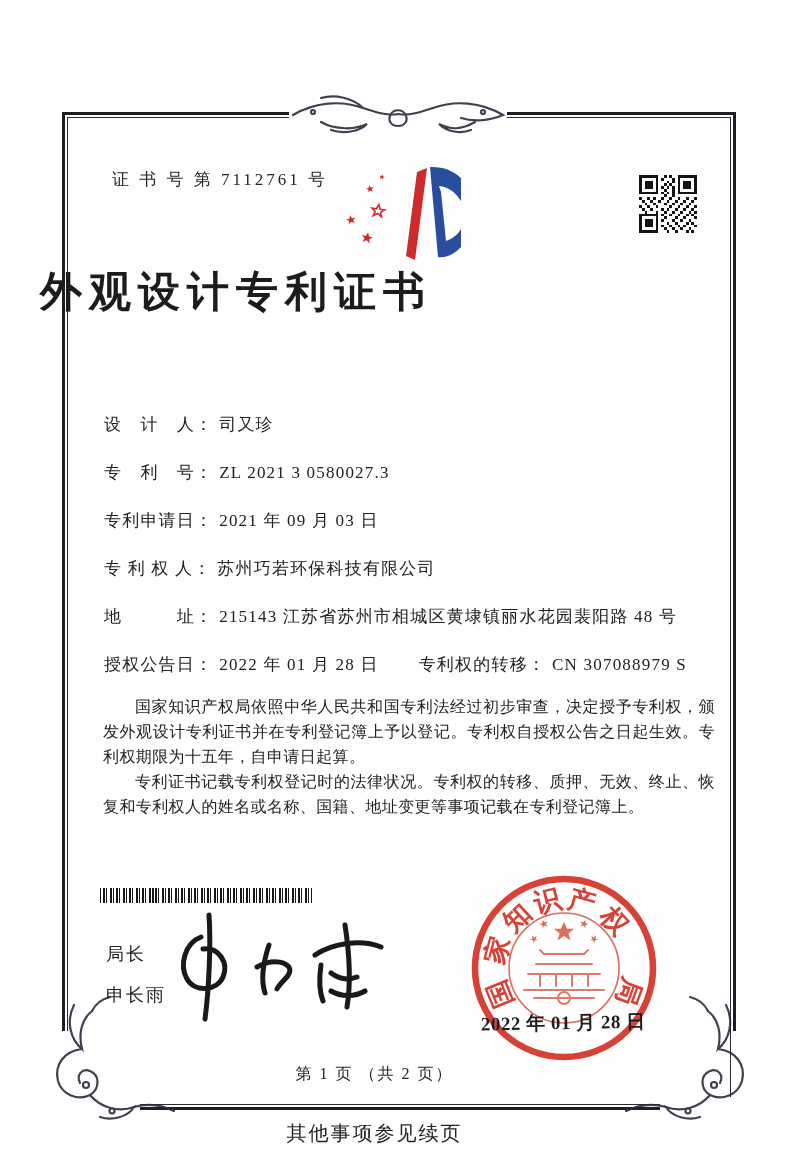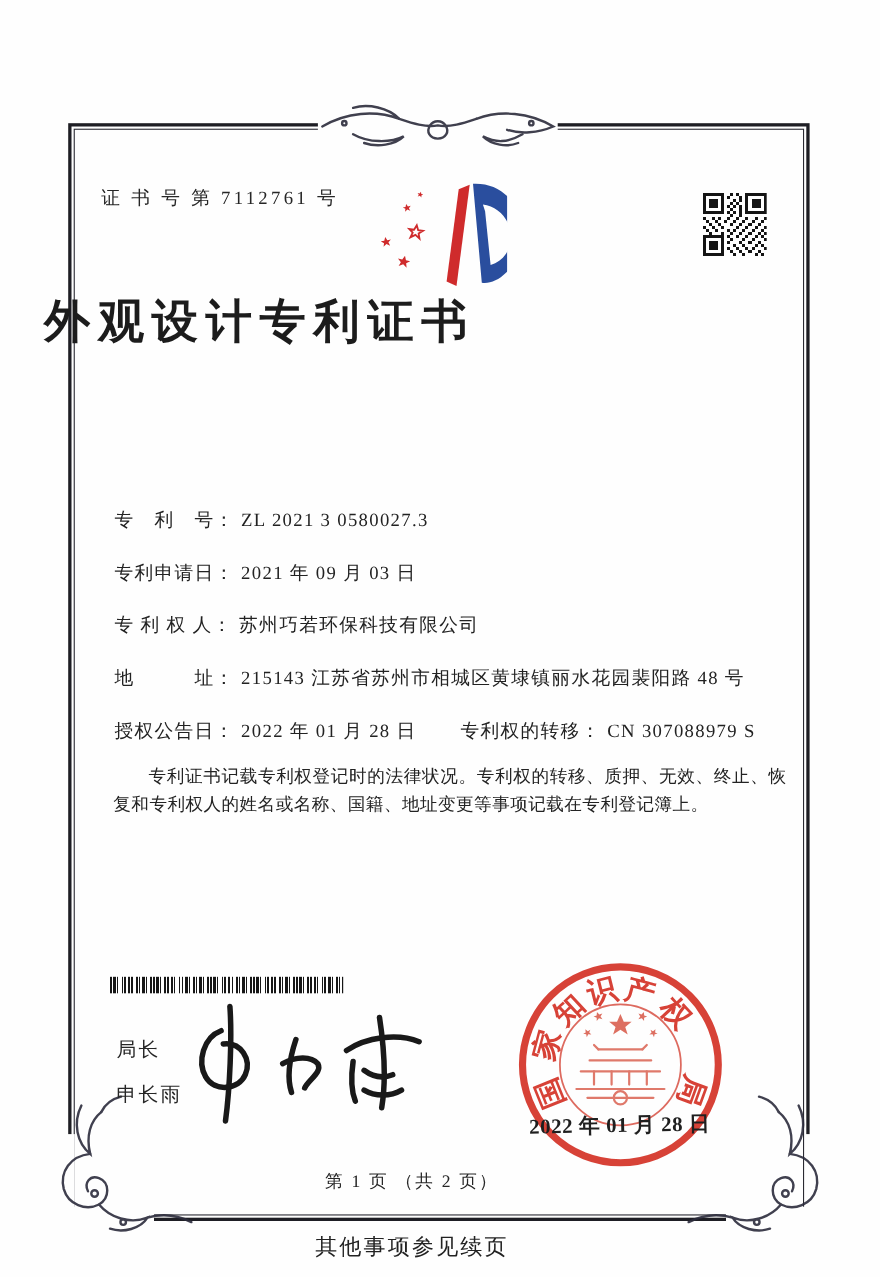--- a/index.html
+++ b/index.html
@@ -7,21 +7,21 @@
     position:relative;width:800px;height:1161px;background:#fefefe;
     font-family:"Liberation Serif","DejaVu Serif",serif;color:#262626;overflow:hidden;
   }
   
   .frame{position:absolute;left:62px;top:112px;width:668px;height:992px;border:3px solid #1e1e24;z-index:1;}
   .frame-inner{position:absolute;left:2px;top:2px;right:2px;bottom:2px;border:1px solid #2a2a32;}
   .ornament{position:absolute;z-index:2;}
   .ornament svg{display:block;}
   .orn-stroke{fill:none;stroke:#2c2c3c;stroke-width:2.2;stroke-linecap:round;opacity:.9;}
   
-  .cert-no{position:absolute;left:92px;top:168px;font-size:17px;letter-spacing:3px;z-index:3;}
+  .cert-no{position:absolute;left:112px;top:168px;font-size:17px;letter-spacing:3px;z-index:3;}
   .logo{position:absolute;left:333px;top:164px;z-index:3;}
   .qr{position:absolute;left:639px;top:175px;z-index:3;}
   .title{
     position:absolute;left:40px;top:264px;width:712px;
     font-size:42px;font-weight:bold;letter-spacing:7px;color:#1c1c1c;z-index:3;
   }
   
   .field-row{position:absolute;left:104px;width:620px;font-size:17px;letter-spacing:1.2px;z-index:3;white-space:nowrap;}
   .flabel{color:#222;}
   .fvalue{margin-left:6px;color:#222;}
@@ -140,37 +140,41 @@
           <rect x="16" y="2" width="3" height="3"></rect>
         <path fill-rule="evenodd" d="M0,14h7v7H0zM1,15v5h5v-5z"></path>
           <rect x="2" y="16" width="3" height="3"></rect>
         <path d="M9 0h1v1H9zM11 0h1v1h-1zM8 1h1v1H8zM12 1h1v1h-1zM10 2h1v1h-1zM12 2h1v1h-1zM9 3h1v1H9zM11 3h1v1h-1zM8 4h1v1H8zM10 4h1v1h-1zM12 4h1v1h-1zM9 5h1v1H9zM12 5h1v1h-1zM8 6h1v1H8zM10 6h1v1h-1zM12 6h1v1h-1zM9 7h1v1H9zM12 7h1v1h-1zM0 8h1v1H0zM3 8h1v1H3zM5 8h1v1H5zM8 8h1v1H8zM11 8h1v1h-1zM14 8h1v1h-1zM17 8h1v1h-1zM20 8h1v1h-1zM1 9h1v1H1zM4 9h1v1H4zM7 9h1v1H7zM10 9h1v1h-1zM13 9h1v1h-1zM16 9h1v1h-1zM19 9h1v1h-1zM2 10h1v1H2zM5 10h1v1H5zM9 10h1v1H9zM12 10h1v1h-1zM15 10h1v1h-1zM18 10h1v1h-1zM0 11h1v1H0zM3 11h1v1H3zM6 11h1v1H6zM11 11h1v1h-1zM14 11h1v1h-1zM17 11h1v1h-1zM20 11h1v1h-1zM1 12h1v1H1zM4 12h1v1H4zM8 12h1v1H8zM10 12h1v1h-1zM13 12h1v1h-1zM16 12h1v1h-1zM19 12h1v1h-1zM2 13h1v1H2zM6 13h1v1H6zM9 13h1v1H9zM12 13h1v1h-1zM15 13h1v1h-1zM18 13h1v1h-1zM20 13h1v1h-1zM8 14h1v1H8zM11 14h1v1h-1zM14 14h1v1h-1zM17 14h1v1h-1zM19 14h1v1h-1zM9 15h1v1H9zM13 15h1v1h-1zM16 15h1v1h-1zM20 15h1v1h-1zM8 16h1v1H8zM12 16h1v1h-1zM15 16h1v1h-1zM18 16h1v1h-1zM10 17h1v1h-1zM13 17h1v1h-1zM17 17h1v1h-1zM19 17h1v1h-1zM8 18h1v1H8zM11 18h1v1h-1zM14 18h1v1h-1zM16 18h1v1h-1zM20 18h1v1h-1zM9 19h1v1H9zM12 19h1v1h-1zM15 19h1v1h-1zM18 19h1v1h-1zM10 20h1v1h-1zM13 20h1v1h-1zM17 20h1v1h-1zM19 20h1v1h-1z"></path>
       </g>
     </svg>
   </div>
 
   <div class="title">外观设计专利证书</div>
 
+  <div class="field-row" style="top:413px">
+    <span class="flabel">设　计　人：</span><span class="fvalue">司又珍</span>
+  </div>
   <div class="field-row" style="top:461px">
     <span class="flabel">专　利　号：</span><span class="fvalue">ZL 2021 3 0580027.3</span>
   </div>
   <div class="field-row" style="top:509px">
     <span class="flabel">专利申请日：</span><span class="fvalue">2021 年 09 月 03 日</span>
   </div>
   <div class="field-row" style="top:557px">
     <span class="flabel">专 利 权 人：</span><span class="fvalue">苏州巧若环保科技有限公司</span>
   </div>
   <div class="field-row" style="top:605px">
     <span class="flabel">地　　　址：</span><span class="fvalue">215143 江苏省苏州市相城区黄埭镇丽水花园裴阳路 48 号</span>
   </div>
   <div class="field-row" style="top:653px">
     <span class="flabel">授权公告日：</span><span class="fvalue">2022 年 01 月 28 日</span><span class="flabel pair2">专利权的转移：</span><span class="fvalue">CN 307088979 S</span>
   </div>
 
   <div class="body-text">
+    <p>国家知识产权局依照中华人民共和国专利法经过初步审查，决定授予专利权，颁发外观设计专利证书并在专利登记簿上予以登记。专利权自授权公告之日起生效。专利权期限为十五年，自申请日起算。</p>
     <p>专利证书记载专利权登记时的法律状况。专利权的转移、质押、无效、终止、恢复和专利权人的姓名或名称、国籍、地址变更等事项记载在专利登记簿上。</p>
   </div>
 
   <div class="barcode"></div>
 
   <div class="signatory">
     <div>局长</div>
     <div>申长雨</div>
   </div>
 

